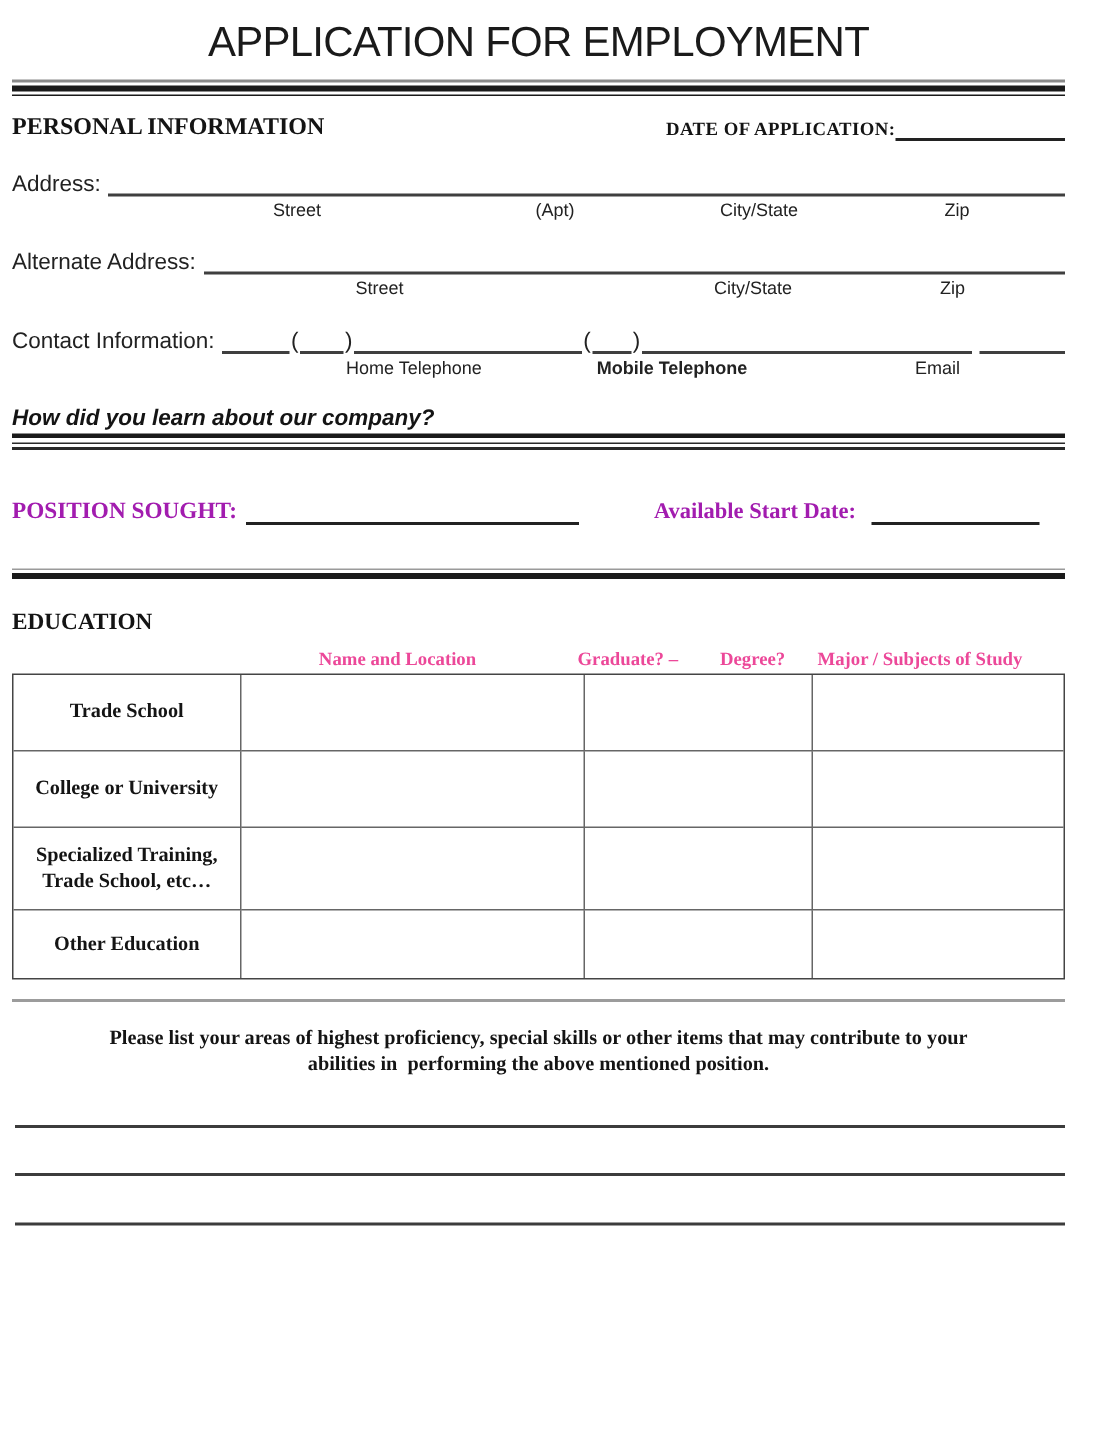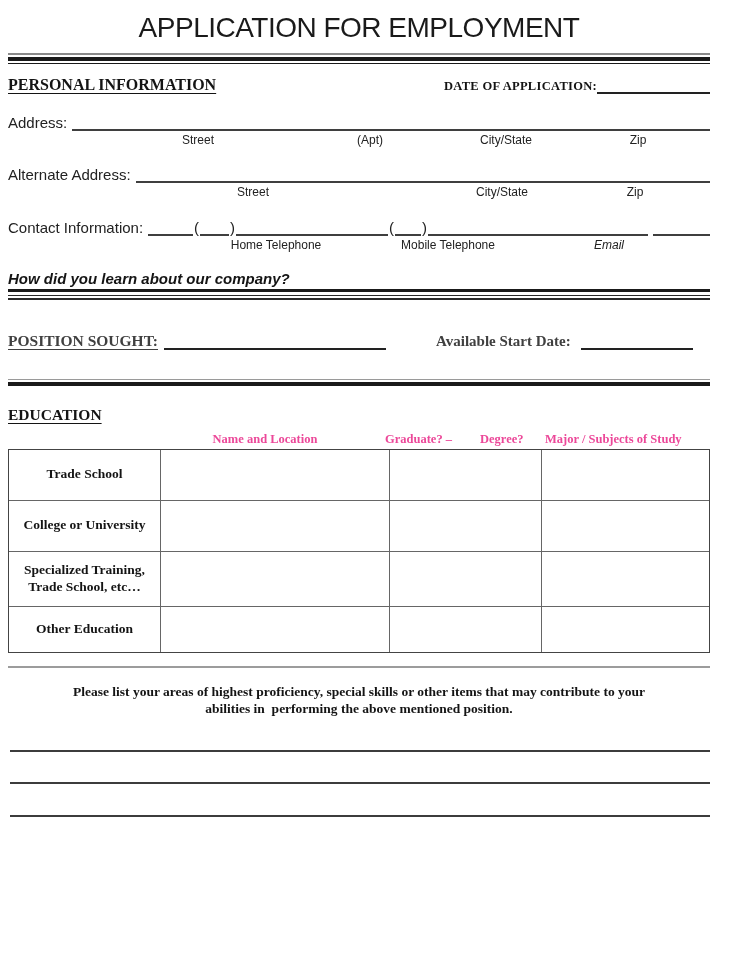--- a/index.html
+++ b/index.html
@@ -33,21 +33,20 @@
   .rule-thin-thick .l2 { height:3.5px; background:#1a1a1a; margin-top:2px; }
   .single-gray-line { margin-top:13px; height:2.5px; background:#9c9c9c; }
   
   .heads-row {
     margin-top:12px;
     display:flex; justify-content:space-between; align-items:flex-end;
   }
   .serif-head {
     font-family:"Liberation Serif", serif;
     font-weight:bold; font-size:16px;
-    text-decoration:underline;
     text-underline-offset:3px;
     color:#141414;
   }
   .date-group { display:flex; align-items:flex-end; }
   .date-label {
     font-family:"Liberation Serif", serif;
     font-weight:bold; font-size:12.5px; color:#141414;
     letter-spacing:0.3px;
   }
   
@@ -69,21 +68,21 @@
   
   .referral { margin-top:18px; }
   .referral-q {
     font-weight:bold; font-style:italic; font-size:15px; color:#141414;
     padding-bottom:2px;
     border-bottom:3px solid #1a1a1a;
   }
   .referral .t1 { height:1.5px; background:#2a2a2a; margin-top:2.5px; }
   .referral .t2 { height:1.5px; background:#2a2a2a; margin-top:2px; }
   
-  .serif-bold { font-family:"Liberation Serif", serif; font-weight:bold; font-size:15px; color:#404040; white-space:pre; }
+  .serif-bold { font-family:"Liberation Serif", serif; font-weight:bold; font-size:15px; color:#a21caf; white-space:pre; }
   .pos-row { margin-top:32px; display:flex; align-items:flex-end; }
   .fill-dark { border-bottom:2.5px solid #222; height:18px; }
   .pay-wrap { position:relative; margin-top:31px; }
   .pay-row { display:flex; align-items:flex-end; }
   .pay-hint {
     position:absolute; top:19px; left:204px;
     font-size:12px; color:#222;
   }
   
   .edu-heading { margin-top:20px; font-size:15.5px; }
@@ -173,22 +172,22 @@
     <span class="paren">)</span>
     <span class="fill" style="flex:1;"></span>
     <span class="paren">(</span>
     <span class="fill" style="width:26px;"></span>
     <span class="paren">)</span>
     <span class="fill" style="flex:1.45;"></span>
     <span class="fill" style="width:57px; margin-left:5px;"></span>
   </div>
   <div class="sublabels">
     <span style="left:252px;margin-left:16px;">Home Telephone</span>
-    <span style="left:440px;">Mobile Telephone</span>
-    <span style="left:601px;font-style:italic;">Email</span>
+    <span style="left:440px;font-weight:bold;">Mobile Telephone</span>
+    <span style="left:617px;">Email</span>
   </div>
 
   <div class="referral">
     <div class="referral-q">
       <span>How did you learn about our company?</span>
     </div>
     <div class="t1"></div>
     <div class="t2"></div>
   </div>
 

